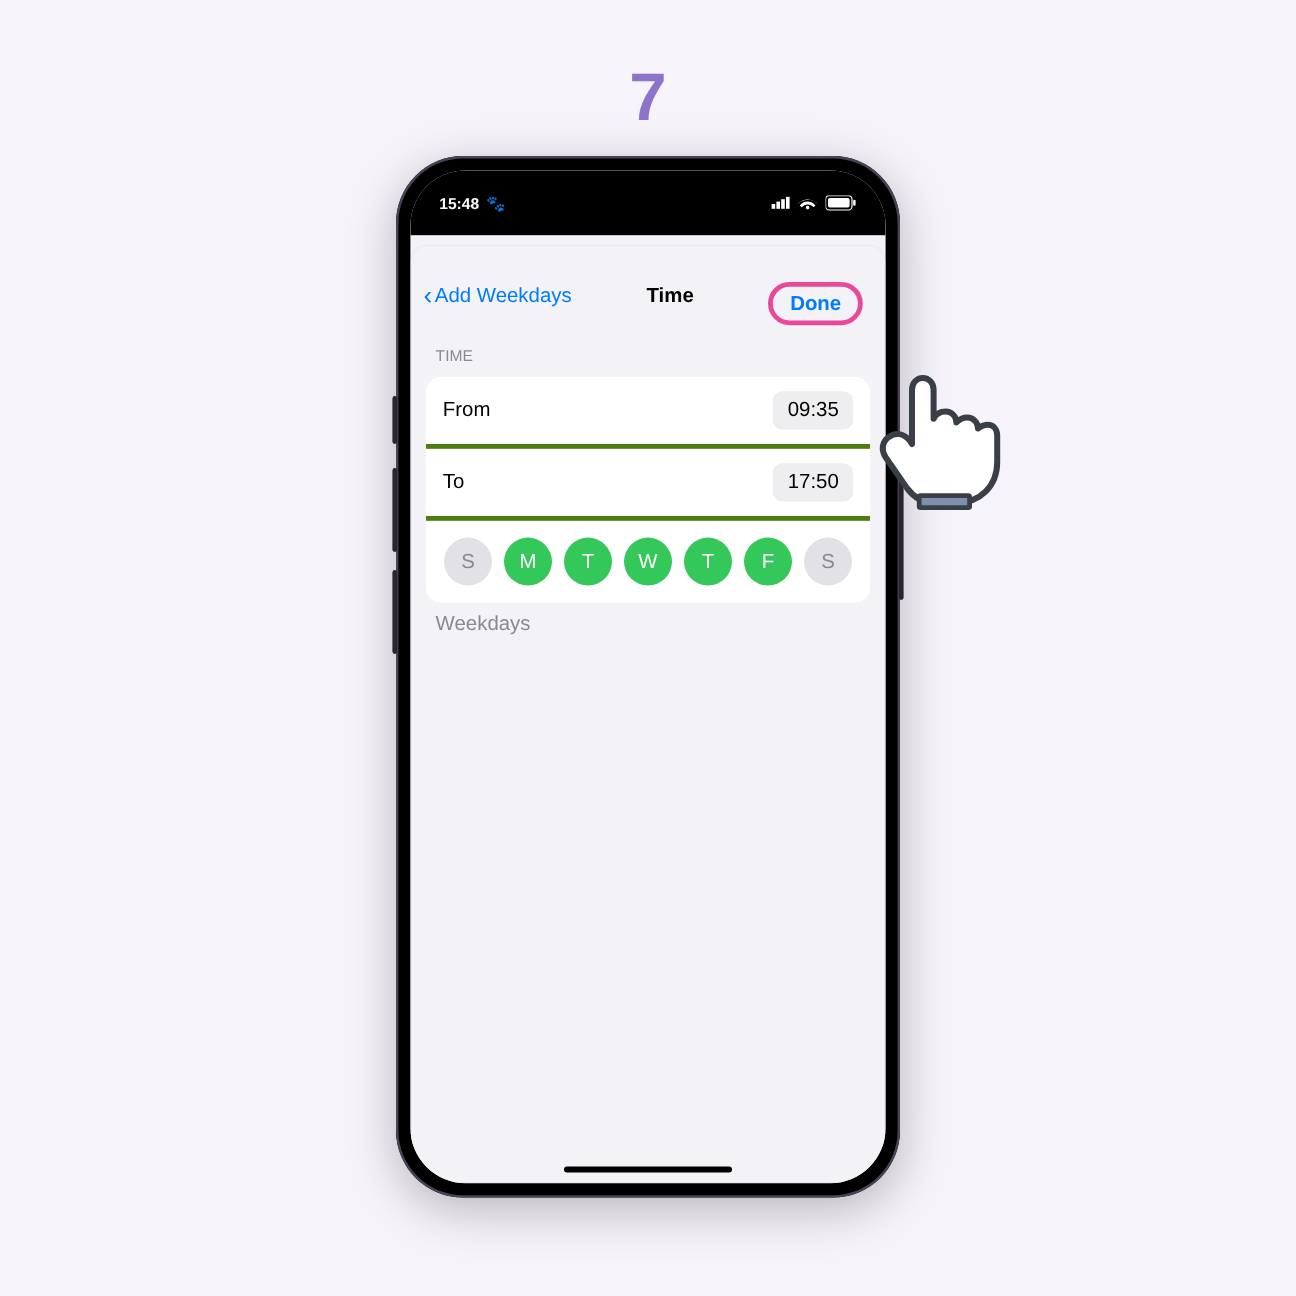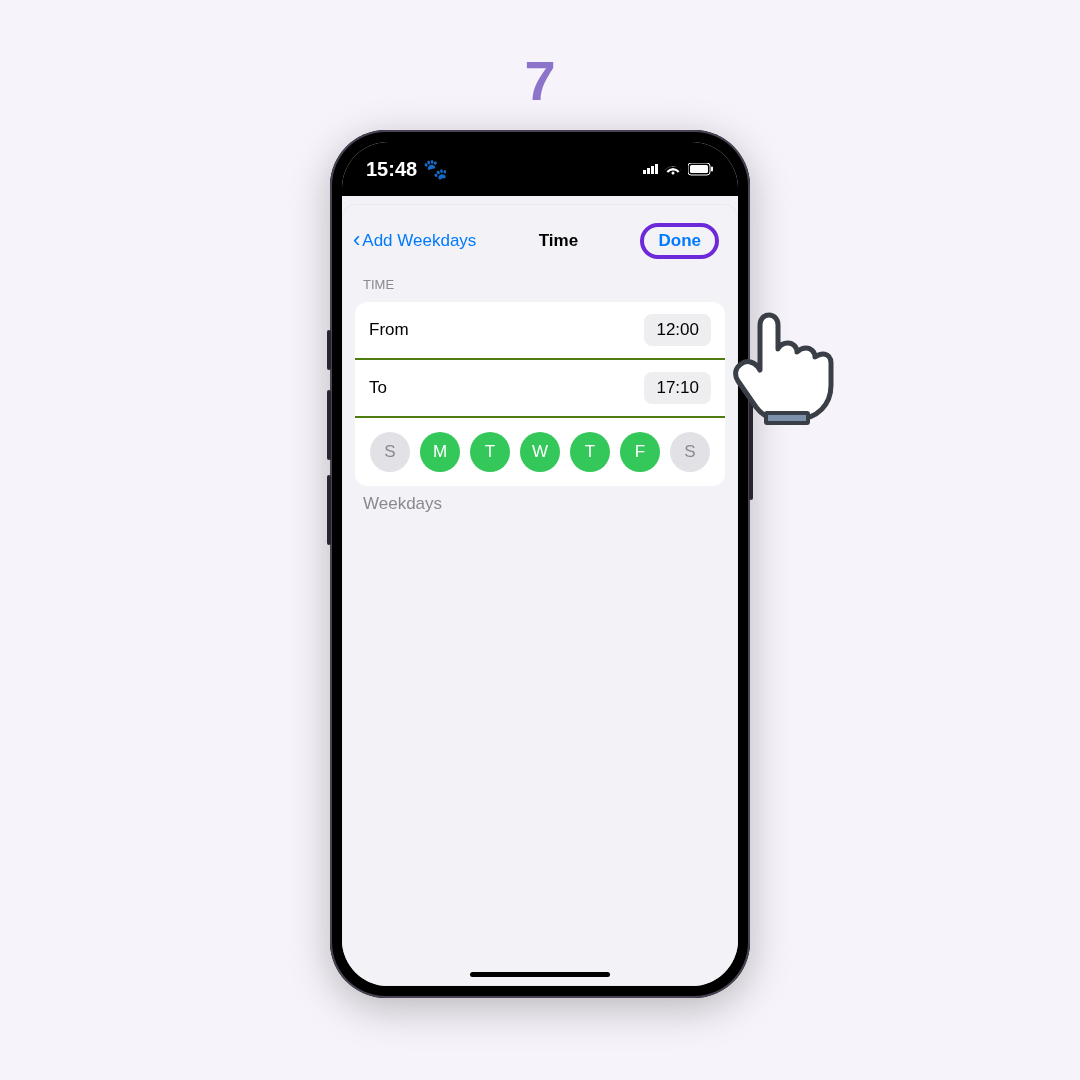--- a/index.html
+++ b/index.html
@@ -41,21 +41,21 @@
       position: relative;
     }
     .statusbar {
       height: 54px;
       background: #000;
       color: #fff;
       display: flex;
       align-items: center;
       justify-content: space-between;
       padding: 0 24px;
-      font-size: 20px;
+      font-size: 13px;
       font-weight: 600;
     }
     .statusbar .left { display:flex; align-items:center; gap:6px; }
     .statusbar .right { display:flex; align-items:center; gap:6px; }
     .di { position:absolute; top:18px; left:50%; transform:translateX(-50%); width:120px; height:34px; background:#000; border-radius:18px; }
     .card-stack {
       margin-top: 8px;
       padding-top: 8px;
       background: #f2f2f7;
       border:1px solid rgba(0,0,0,0.03);
@@ -77,33 +77,33 @@
     .back {
       color:#007aff; font-size:17px; display:flex; align-items:center; gap:2px;
     }
     .chev { font-size:22px; line-height:1; transform: translateY(-1px); }
     .title { font-size:17px; font-weight:600; color:#000; }
     .done {
       color:#007aff; font-size:17px; font-weight:600;
       padding:4px 14px;
     }
     .done-wrap {
-      border:4px solid #6d28d9; border-radius:18px; padding:0;
+      border:4px solid #ec4899; border-radius:18px; padding:0;margin-top:12px;
     }
     .section-label {
       color:#8a8a8e; font-size:13px; padding: 4px 20px;
     }
     .list {
       background:#fff; border-radius:12px; margin: 6px 12px 0 12px;
       overflow:hidden;
     }
     .row {
       display:flex; align-items:center; justify-content:space-between;
       padding:12px 14px;
-      border-bottom:2px solid #4d7c0f; font-size:17px; color:#000;
+      border-bottom:4px solid #4d7c0f; font-size:17px; color:#000;
     }
     .row:last-of-type { border-bottom:0; }
     .pill {
       background:#eeeef0; border-radius:8px; padding:6px 12px; font-size:17px; color:#000;
     }
     .days-row {
       display:flex; gap:10px; justify-content:center; padding:14px 10px;
     }
     .day {
       width:40px; height:40px; border-radius:50%;
@@ -183,25 +183,25 @@
         <div class="done-wrap">
           <div class="done">Done</div>
         </div>
       </div>
 
       <div class="section-label">TIME</div>
 
       <div class="list">
         <div class="row">
           <span>From</span>
-          <span class="pill">12:00</span>
+          <span class="pill">09:35</span>
         </div>
         <div class="row">
           <span>To</span>
-          <span class="pill">17:10</span>
+          <span class="pill">17:50</span>
         </div>
         <div class="days-row" id="days">
             <span class="day off">S</span>
             <span class="day on">M</span>
             <span class="day on">T</span>
             <span class="day on">W</span>
             <span class="day on">T</span>
             <span class="day on">F</span>
             <span class="day off">S</span>
           </div>

